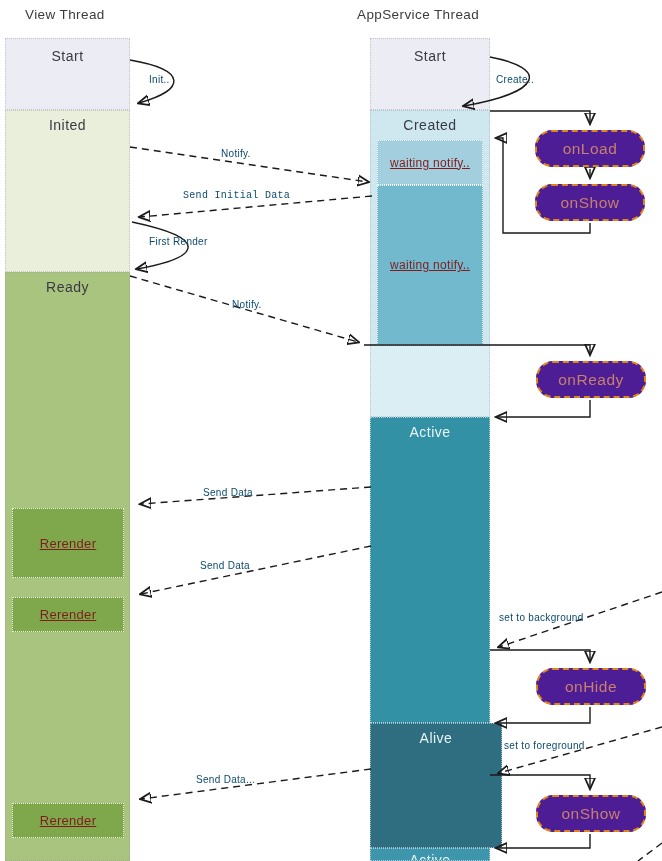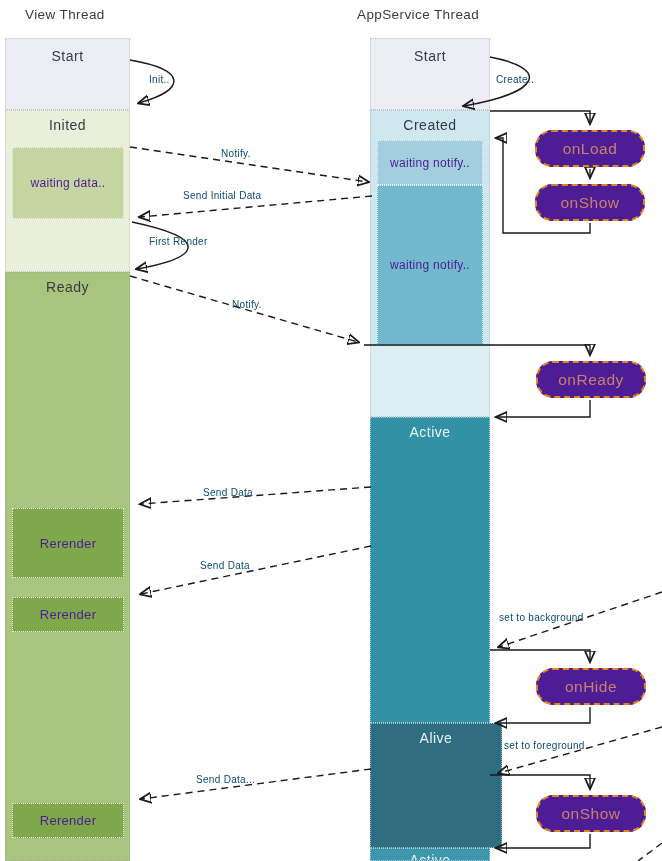--- a/index.html
+++ b/index.html
@@ -28,22 +28,22 @@
   .r-created{left:370px;top:110px;width:120px;height:235px;background:var(--app-created-bg);}
   .r-gap    {left:370px;top:345px;width:120px;height:72px; background:var(--app-gap-bg);}
   .r-active {left:370px;top:417px;width:120px;height:306px;background:var(--app-active-bg);}
   .r-alive  {left:370px;top:723px;width:132px;height:125px;background:var(--app-alive-bg);}
   .r-active2{left:370px;top:848px;width:120px;height:13px; background:var(--app-active2-bg);
              border-top:1px dotted #fff;overflow:hidden;}
   .r-active2 .sec-label{padding-top:3px;}
 
   
   .sub{position:absolute;display:flex;align-items:center;justify-content:center;
-       font-size:12px;letter-spacing:.3px;color:#4c1d95;
-       border:1px dotted rgba(255,255,255,.85);text-align:center;}
+       font-size:12px;letter-spacing:.3px;color:#7f1d1d;
+       border:1px dotted rgba(255,255,255,.85);text-align:center;text-decoration:underline;}
   .waiting-data{left:12px;top:147px;width:112px;height:72px;background:var(--view-subbox-bg);}
   .rr1{left:12px;top:508px;width:112px;height:70px;background:var(--view-rerender-bg);font-size:13px;}
   .rr2{left:12px;top:597px;width:112px;height:35px;background:var(--view-rerender-bg);font-size:13px;}
   .rr3{left:12px;top:803px;width:112px;height:35px;background:var(--view-rerender-bg);font-size:13px;}
   .n1{left:377px;top:140px;width:106px;height:45px;background:var(--app-notify1-bg);}
   .n2{left:377px;top:185px;width:106px;height:160px;background:var(--app-notify2-bg);}
 
   
   .callback{position:absolute;left:535px;width:110px;height:37px;background:#4c1d95;
             border:2px dashed var(--callback-border);border-radius:17px;
@@ -53,21 +53,21 @@
   .cb-onshow1{top:184px;}
   .cb-onready{top:361px;left:536px;}
   .cb-onhide {top:668px;left:536px;}
   .cb-onshow2{top:795px;left:536px;}
 
   
   .msg{position:absolute;font-size:10px;letter-spacing:.3px;color:#0c4a6e;white-space:nowrap;}
   .m0 {left:149px;top:74px;}
   .m1 {left:496px;top:74px;}
   .m2 {left:221px;top:148px;}
-  .m3 {left:183px;top:190px;}
+  .m3 {left:183px;top:190px;font-family:Liberation Mono, monospace;}
   .m4 {left:149px;top:236px;}
   .m5 {left:232px;top:299px;}
   .m6 {left:203px;top:487px;}
   .m7 {left:200px;top:560px;}
   .m8 {left:499px;top:612px;}
   .m9 {left:504px;top:740px;}
   .m10{left:196px;top:774px;}
 
   svg.wires{position:absolute;left:0;top:0;width:662px;height:861px;pointer-events:none;}
   svg.wires path{fill:none;stroke:#1a1a1a;stroke-width:1.4px;}
@@ -83,21 +83,20 @@
 
   <div class="sec l-start">
     <span class="sec-label">Start</span>
   </div>
   <div class="sec l-inited">
     <span class="sec-label">Inited</span>
   </div>
   <div class="sec l-ready">
     <span class="sec-label">Ready</span>
   </div>
-  <div class="sub waiting-data">waiting data..</div>
   <div class="sub rr1">Rerender</div>
   <div class="sub rr2">Rerender</div>
   <div class="sub rr3">Rerender</div>
 
   <div class="sec r-start">
     <span class="sec-label">Start</span>
   </div>
   <div class="sec r-created">
     <span class="sec-label">Created</span>
   </div>

